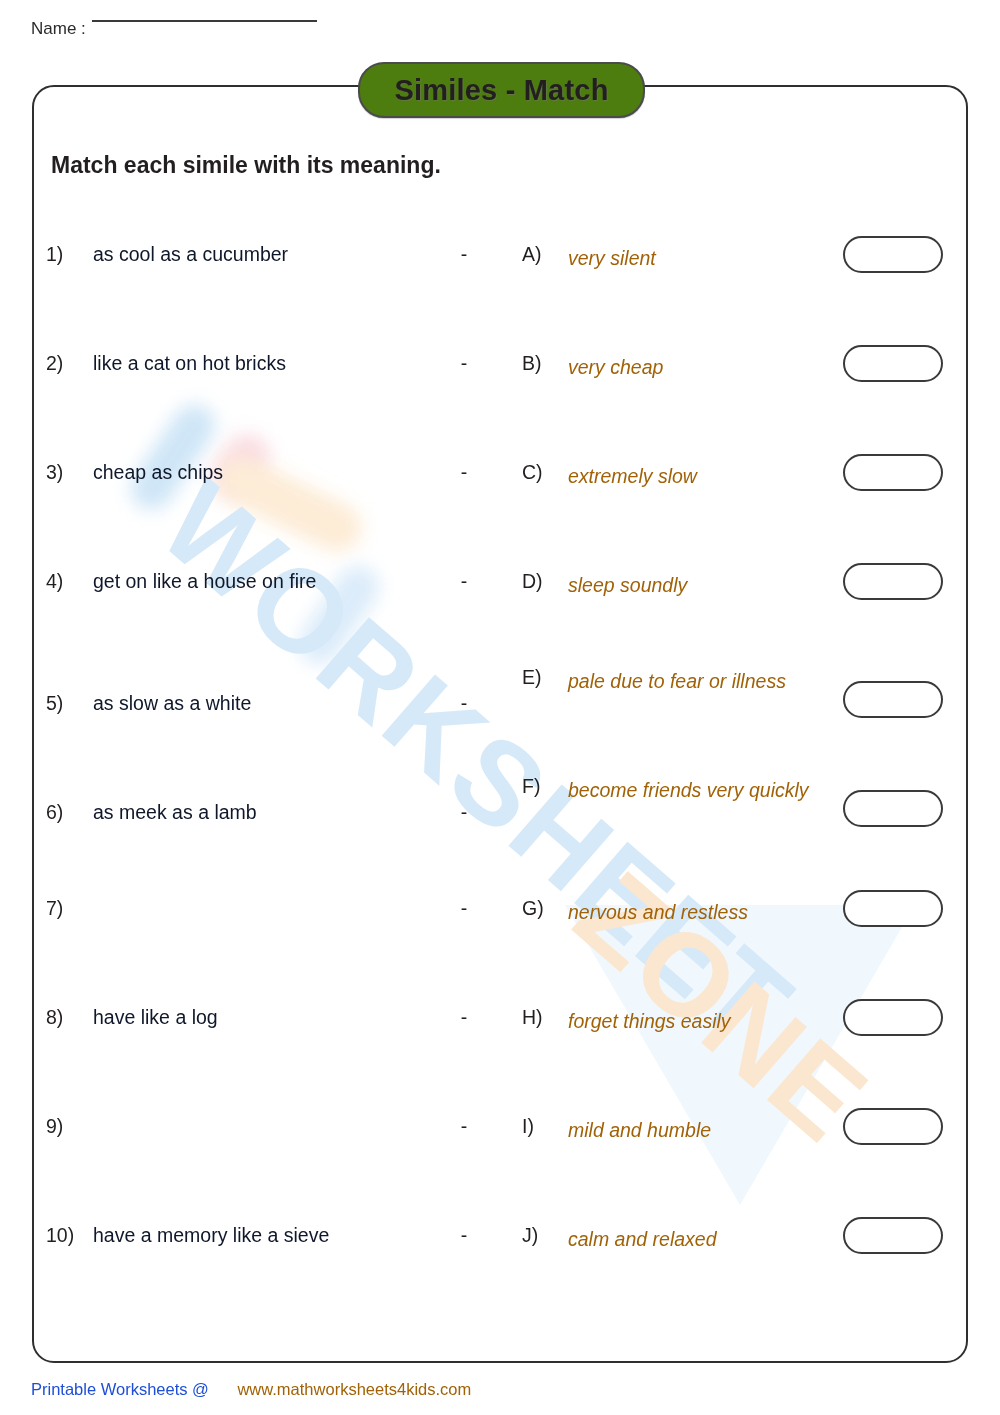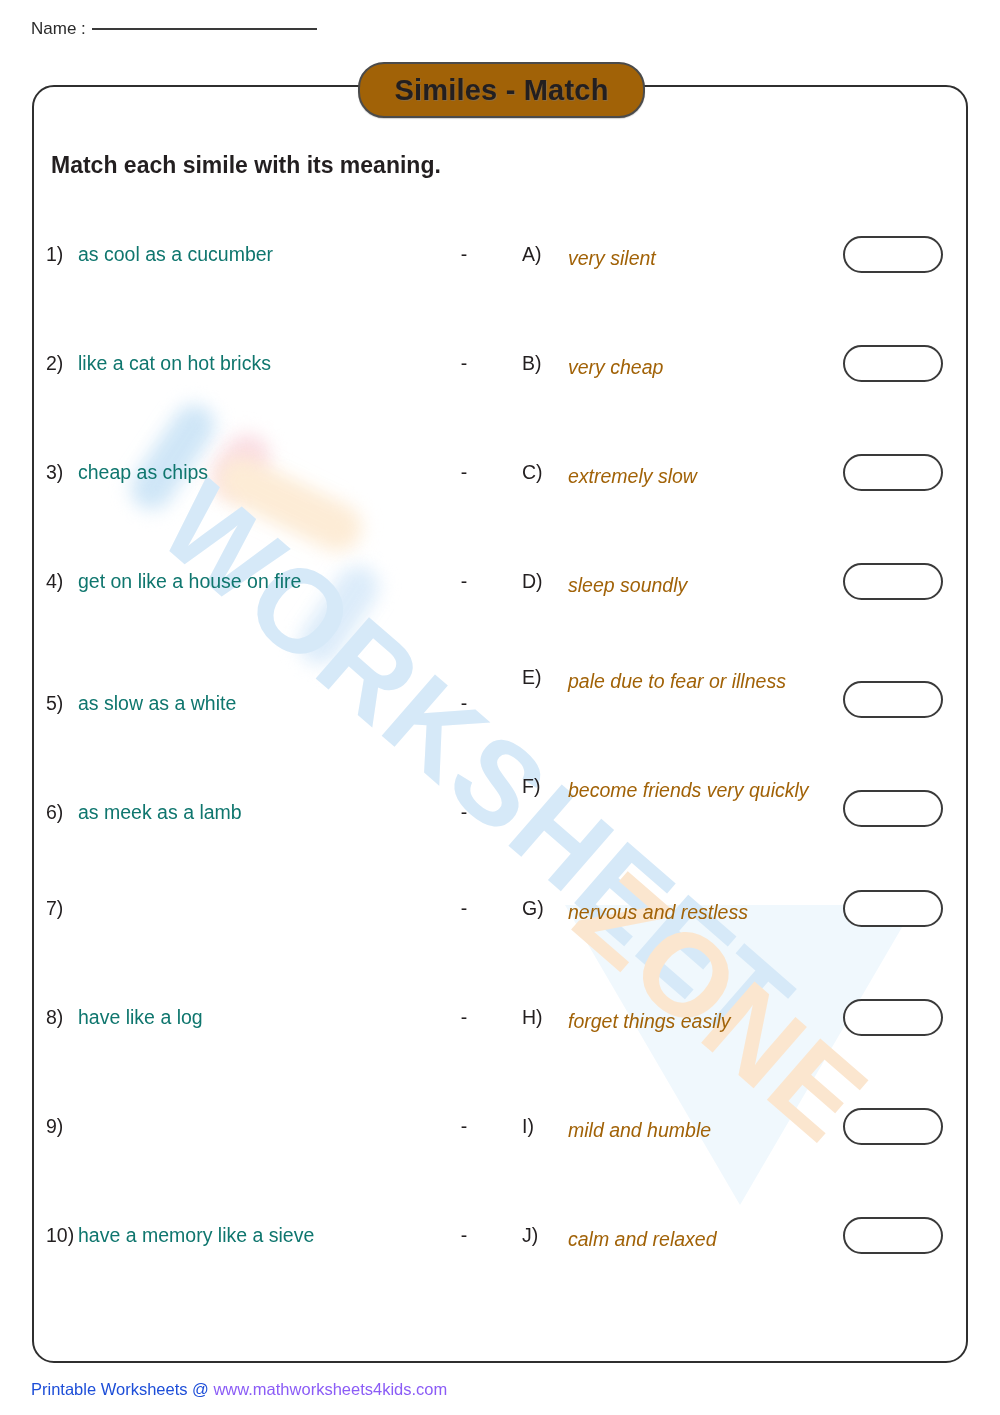--- a/index.html
+++ b/index.html
@@ -85,21 +85,21 @@
     background: #dcecfa;
     transform: rotate(34deg);
   }
 
   
   .name-row {
     position: absolute;
     left: 31px;
     top: 20px;
     display: flex;
-    align-items: center;
+    align-items: flex-start;
     z-index: 3;
   }
   .name-label {
     font-size: 17px;
     color: #2b2b2b;
     line-height: 1;
     padding-bottom: 2px;
   }
   .name-blank {
     width: 225px;
@@ -125,21 +125,21 @@
 
   
   .title-badge {
     position: absolute;
     left: 358px;
     top: 62px;
     width: 283px;
     height: 52px;
     border: 2px solid #4b4b4b;
     border-radius: 26px;
-    background: #a16207;
+    background: #4d7c0f;
     display: flex;
     align-items: center;
     justify-content: center;
     z-index: 4;
     box-shadow: 0 1px 1px rgba(0,0,0,0.18);
   }
   .title-text {
     font-size: 29px;
     font-weight: 700;
     color: #231f20;
@@ -175,24 +175,24 @@
   .qrow .cell {
     position: absolute;
   }
   .num {
     left: 46px;
     width: 46px;
     font-size: 19.5px;
     color: #231f20;
   }
   .simile {
-    left: 78px;
+    left: 93px;
     width: 340px;
     font-size: 19.5px;
-    color: #0f766e;
+    color: #0f172a;
   }
   .dash {
     left: 452px;
     width: 24px;
     text-align: center;
     font-size: 19.5px;
     color: #231f20;
   }
   .letter {
     left: 522px;
@@ -237,21 +237,21 @@
   
   .footer {
     position: absolute;
     left: 31px;
     top: 1380px;
     font-size: 16.5px;
     z-index: 3;
     white-space: nowrap;
   }
   .footer-label { color: #1d4ed8; }
-  .footer-link { color: #8b5cf6; }
+  .footer-link { color: #a16207; margin-left: 24px; }
 </style>
 </head>
 <body>
 
 <div class="watermark-layer">
   <div class="wm-triangle"></div>
   <div class="wm-blob wm-blob-blue"></div>
   <div class="wm-blob wm-blob-pink"></div>
   <div class="wm-blob wm-blob-peach"></div>
   <div class="wm-blob wm-blob-blue2"></div>

